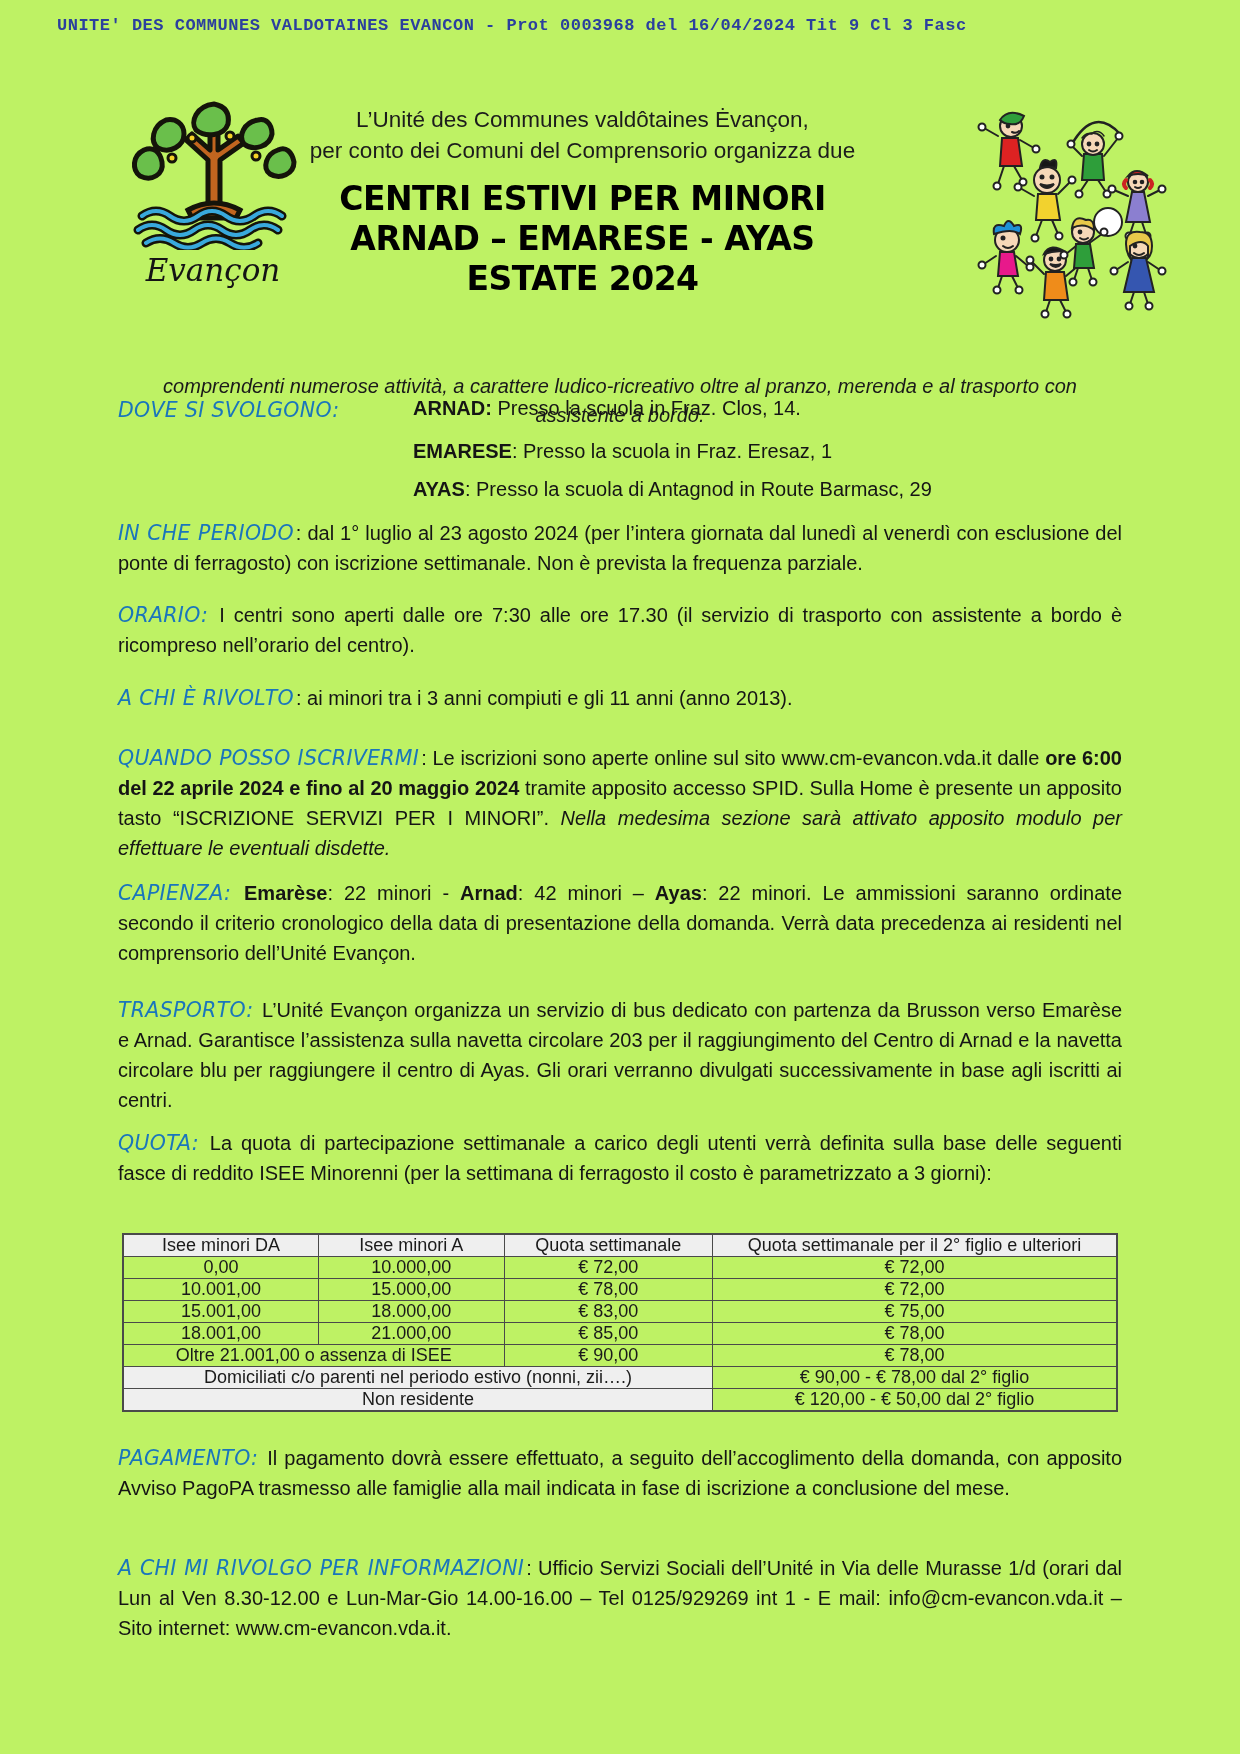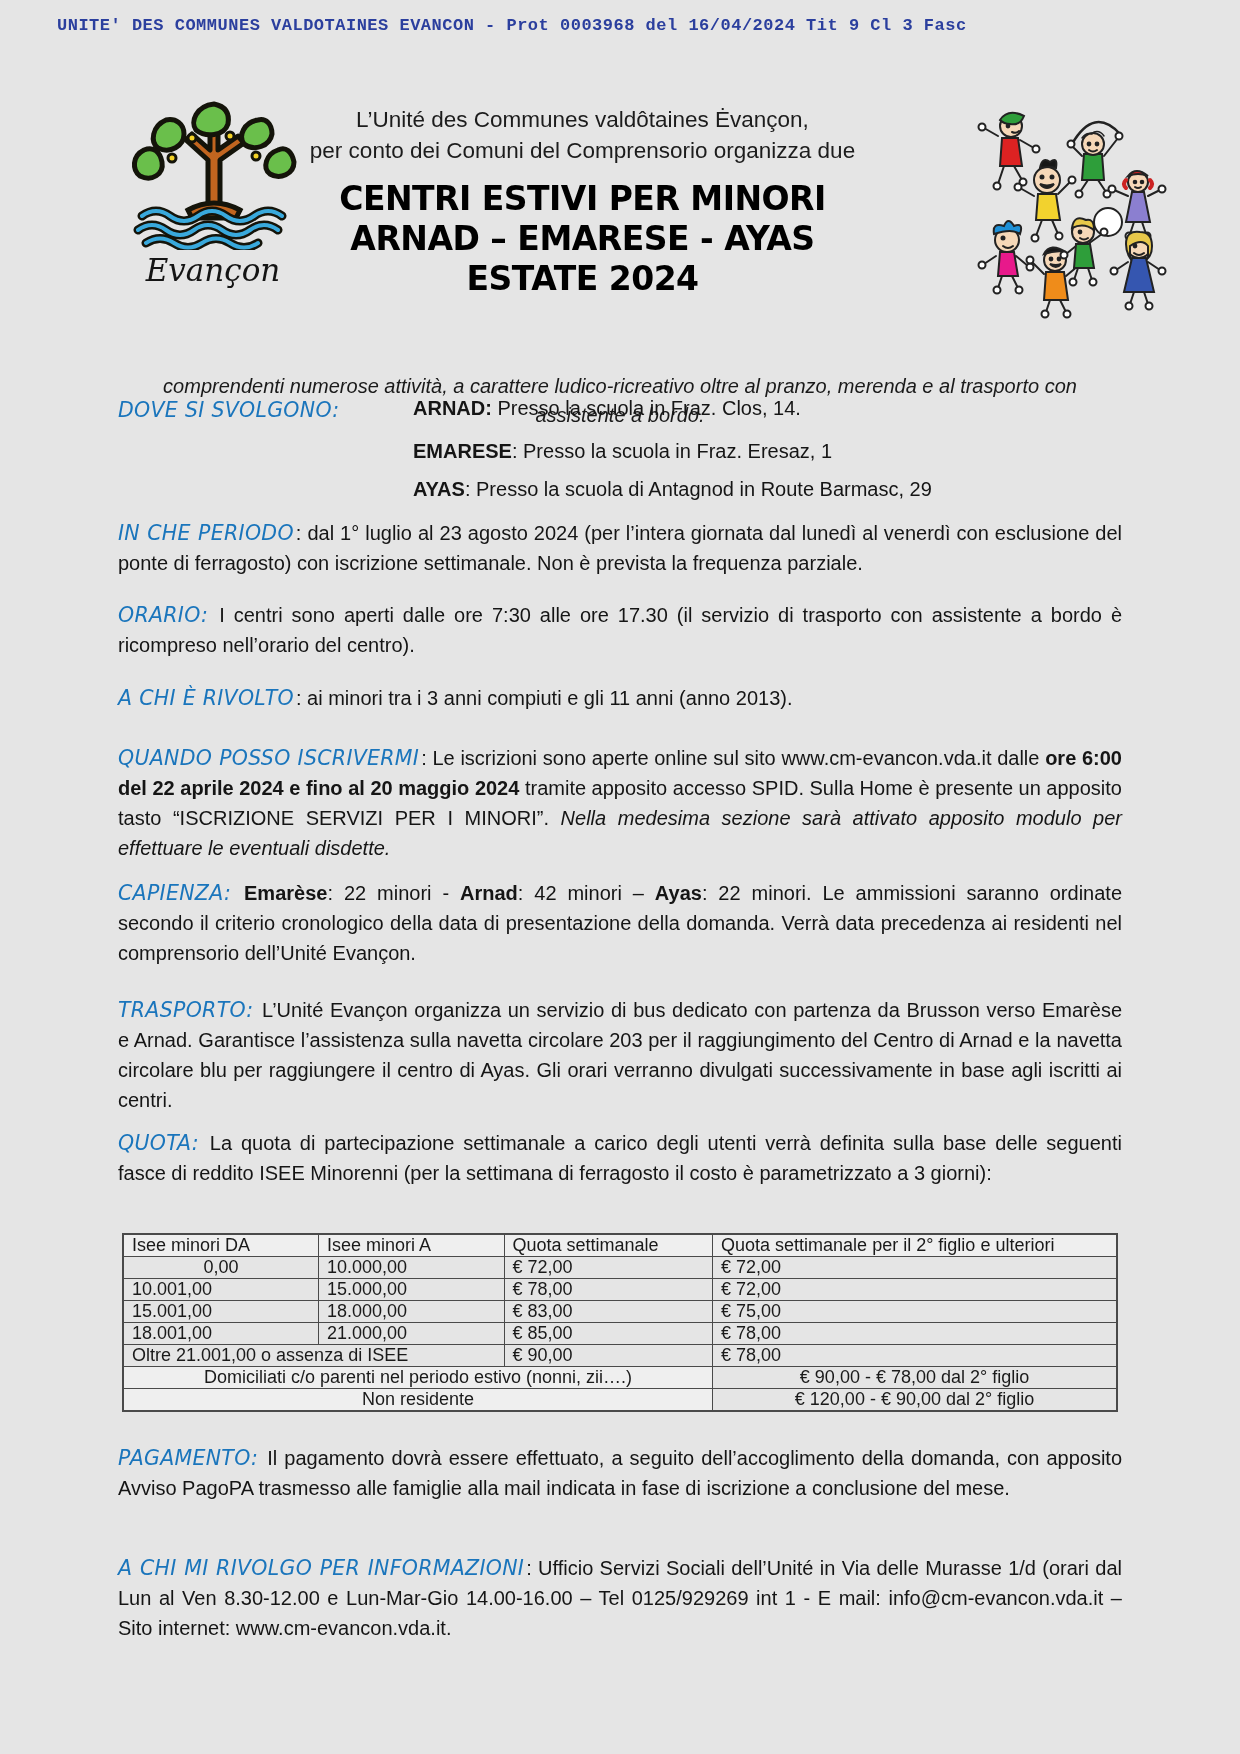--- a/index.html
+++ b/index.html
@@ -1,18 +1,18 @@
 <!DOCTYPE html>
 <html><head>
 <meta charset="utf-8">
 <style>
   * { margin:0; padding:0; box-sizing:border-box; }
   html,body { background:#ffffff; }
   body { width:1240px; height:1754px; font-family:"Liberation Sans", sans-serif; color:#111; }
-  .page { position:relative; width:1240px; height:1754px; overflow:hidden; background:#e5e5e5; }
+  .page { position:relative; width:1240px; height:1754px; overflow:hidden; background:#bef264; }
 
   .protocol { position:absolute; left:57px; top:16px; font-family:"Liberation Mono", monospace;
               font-weight:bold; font-size:17px; letter-spacing:0.5px; color:#2b3f9e; white-space:nowrap; }
 
   .logo { position:absolute; left:118px; top:98px; width:190px; text-align:center; }
   .logo svg { display:block; margin:0 auto; }
   .logo-caption { font-family:"DejaVu Serif", serif; font-style:italic; font-size:31px; color:#141414; margin-top:2px; }
 
   .header-center { position:absolute; left:300px; top:104px; width:565px; text-align:center; }
   .intro { font-size:22.5px; line-height:31px; color:#1c1c1c; }
@@ -30,21 +30,21 @@
           text-align:justify; color:#151515; }
   .para .sec-head { margin-right:2px; }
   .b { font-weight:bold; }
   .i { font-style:italic; }
 
   .dove-item { position:absolute; left:413px; font-size:20px; color:#151515; white-space:nowrap; }
 
   table.fees { position:absolute; left:122px; top:1233px; width:996px; border-collapse:collapse;
                font-size:18px; color:#1a1a1a; }
   table.fees td, table.fees th { border:1px solid #4a4a4a; height:21px; padding:0 8px;
-               font-weight:normal; text-align:left; vertical-align:middle; white-space:nowrap; }
+               font-weight:normal; text-align:center; vertical-align:middle; white-space:nowrap; }
   table.fees { border:2px solid #4a4a4a; }
   .gray { background:#efefef; }
   .ctr { text-align:center !important; }
 
   .c1 { width:196px; } .c2 { width:186px; } .c3 { width:209px; } .c4 { width:405px; }
 </style>
 </head>
 <body>
 
 <div class="page">
@@ -310,21 +310,21 @@
       <td colspan="2">Oltre 21.001,00 o assenza di ISEE</td>
       <td>€ 90,00</td>
       <td>€ 78,00</td>
     </tr>
     <tr>
       <td colspan="3" class="gray ctr">Domiciliati c/o parenti nel periodo estivo (nonni, zii….)</td>
       <td class="ctr">€ 90,00 - € 78,00 dal 2° figlio</td>
     </tr>
     <tr>
       <td colspan="3" class="gray ctr">Non residente</td>
-      <td class="ctr">€ 120,00 - € 90,00 dal 2° figlio</td>
+      <td class="ctr">€ 120,00 - € 50,00 dal 2° figlio</td>
     </tr>
   </tbody>
     </table>
 
   <div class="para" style="top:1443px;">
     <span class="sec-head">PAGAMENTO:</span><span> Il pagamento dovrà essere effettuato, a seguito dell’accoglimento della domanda, con apposito Avviso PagoPA trasmesso alle famiglie alla mail indicata in fase di iscrizione a conclusione del mese.</span>
   </div>
 
   <div class="para" style="top:1553px;">
     <span class="sec-head">A CHI MI RIVOLGO PER INFORMAZIONI</span><span>: Ufficio Servizi Sociali dell’Unité in Via delle Murasse 1/d (orari dal Lun al Ven 8.30-12.00 e Lun-Mar-Gio 14.00-16.00 – Tel 0125/929269 int 1 - E mail: info@cm-evancon.vda.it – Sito internet: www.cm-evancon.vda.it.</span>

